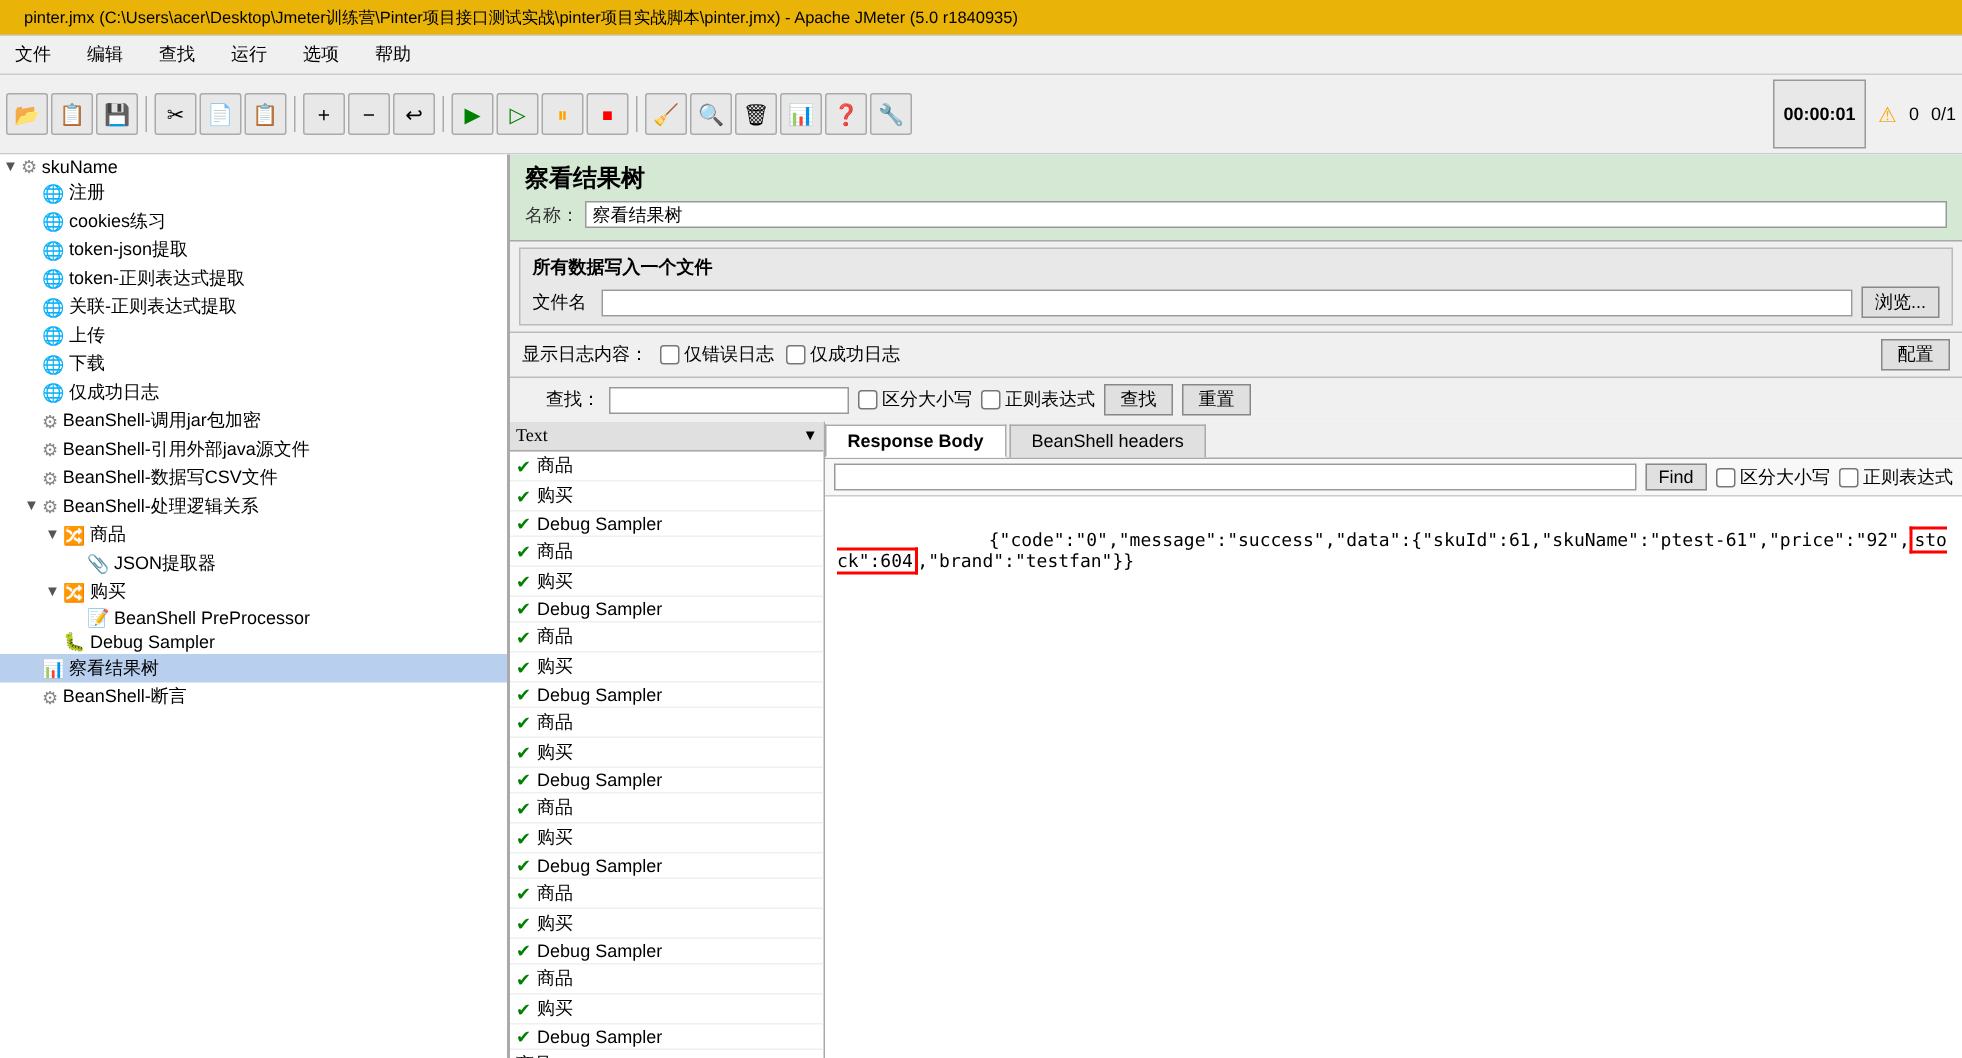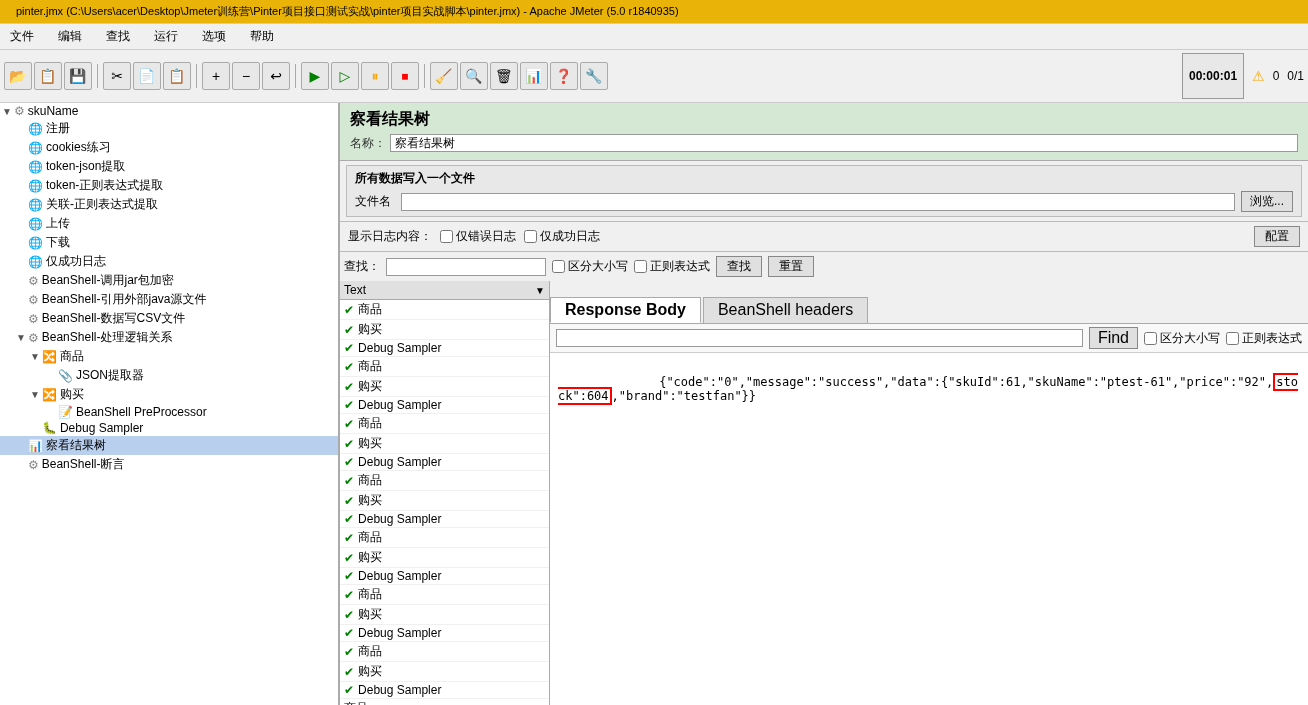--- a/index.html
+++ b/index.html
@@ -166,21 +166,21 @@
       border: 1px solid #888;
       background: #e0e0e0;
       padding: 1px 10px;
       cursor: pointer;
       font-size: 12px;
     }
 
     
     #search-bar {
       display: flex; align-items: center; gap: 6px;
-      padding: 4px 4px;
+      padding: 4px 24px;
       border-top: 1px solid #bbb;
       background: #f0f0f0;
       font-size: 12px;
     }
     .search-input {
       border: 1px solid #999;
       background: white;
       padding: 1px 4px;
       width: 160px;
       font-size: 12px;
@@ -208,20 +208,21 @@
       overflow-y: auto;
       overflow-x: hidden;
       font-size: 12px;
     }
     .results-header {
       background: #e0e0e0;
       border-bottom: 1px solid #aaa;
       display: flex; align-items: center;
       padding: 2px 4px;
       font-size: 12px;
+      font-family: Liberation Serif, serif;
     }
     .results-header-label {
       flex: 1;
     }
     .dropdown-arrow { font-size: 10px; cursor: pointer; }
 
     .result-item {
       display: flex; align-items: center;
       padding: 1px 4px;
       cursor: pointer;
@@ -243,24 +244,24 @@
     #detail-tabs {
       display: flex;
       border-bottom: 1px solid #aaa;
       background: #f0f0f0;
     }
     .detail-tab {
       padding: 3px 14px;
       border: 1px solid #aaa;
       border-bottom: none;
       cursor: pointer;
-      font-size: 16px;
+      font-size: 12px;
       background: #e0e0e0;
       margin-right: 2px;
-      margin-top: 16px;
+      margin-top: 2px;
     }
     .detail-tab.active {
       background: white;
       border-bottom: 1px solid white;
       font-weight: bold;
     }
 
     
     #response-body {
       flex: 1;
@@ -281,21 +282,21 @@
       flex: 1;
       border: 1px solid #999;
       padding: 1px 4px;
       font-size: 12px;
     }
     .find-btn {
       border: 1px solid #888;
       background: #e0e0e0;
       padding: 1px 8px;
       cursor: pointer;
-      font-size: 16px;
+      font-size: 12px;
     }
 
     
     #json-content {
       font-family: monospace;
       font-size: 12px;
       padding: 4px;
       white-space: pre-wrap;
       word-break: break-all;
     }

